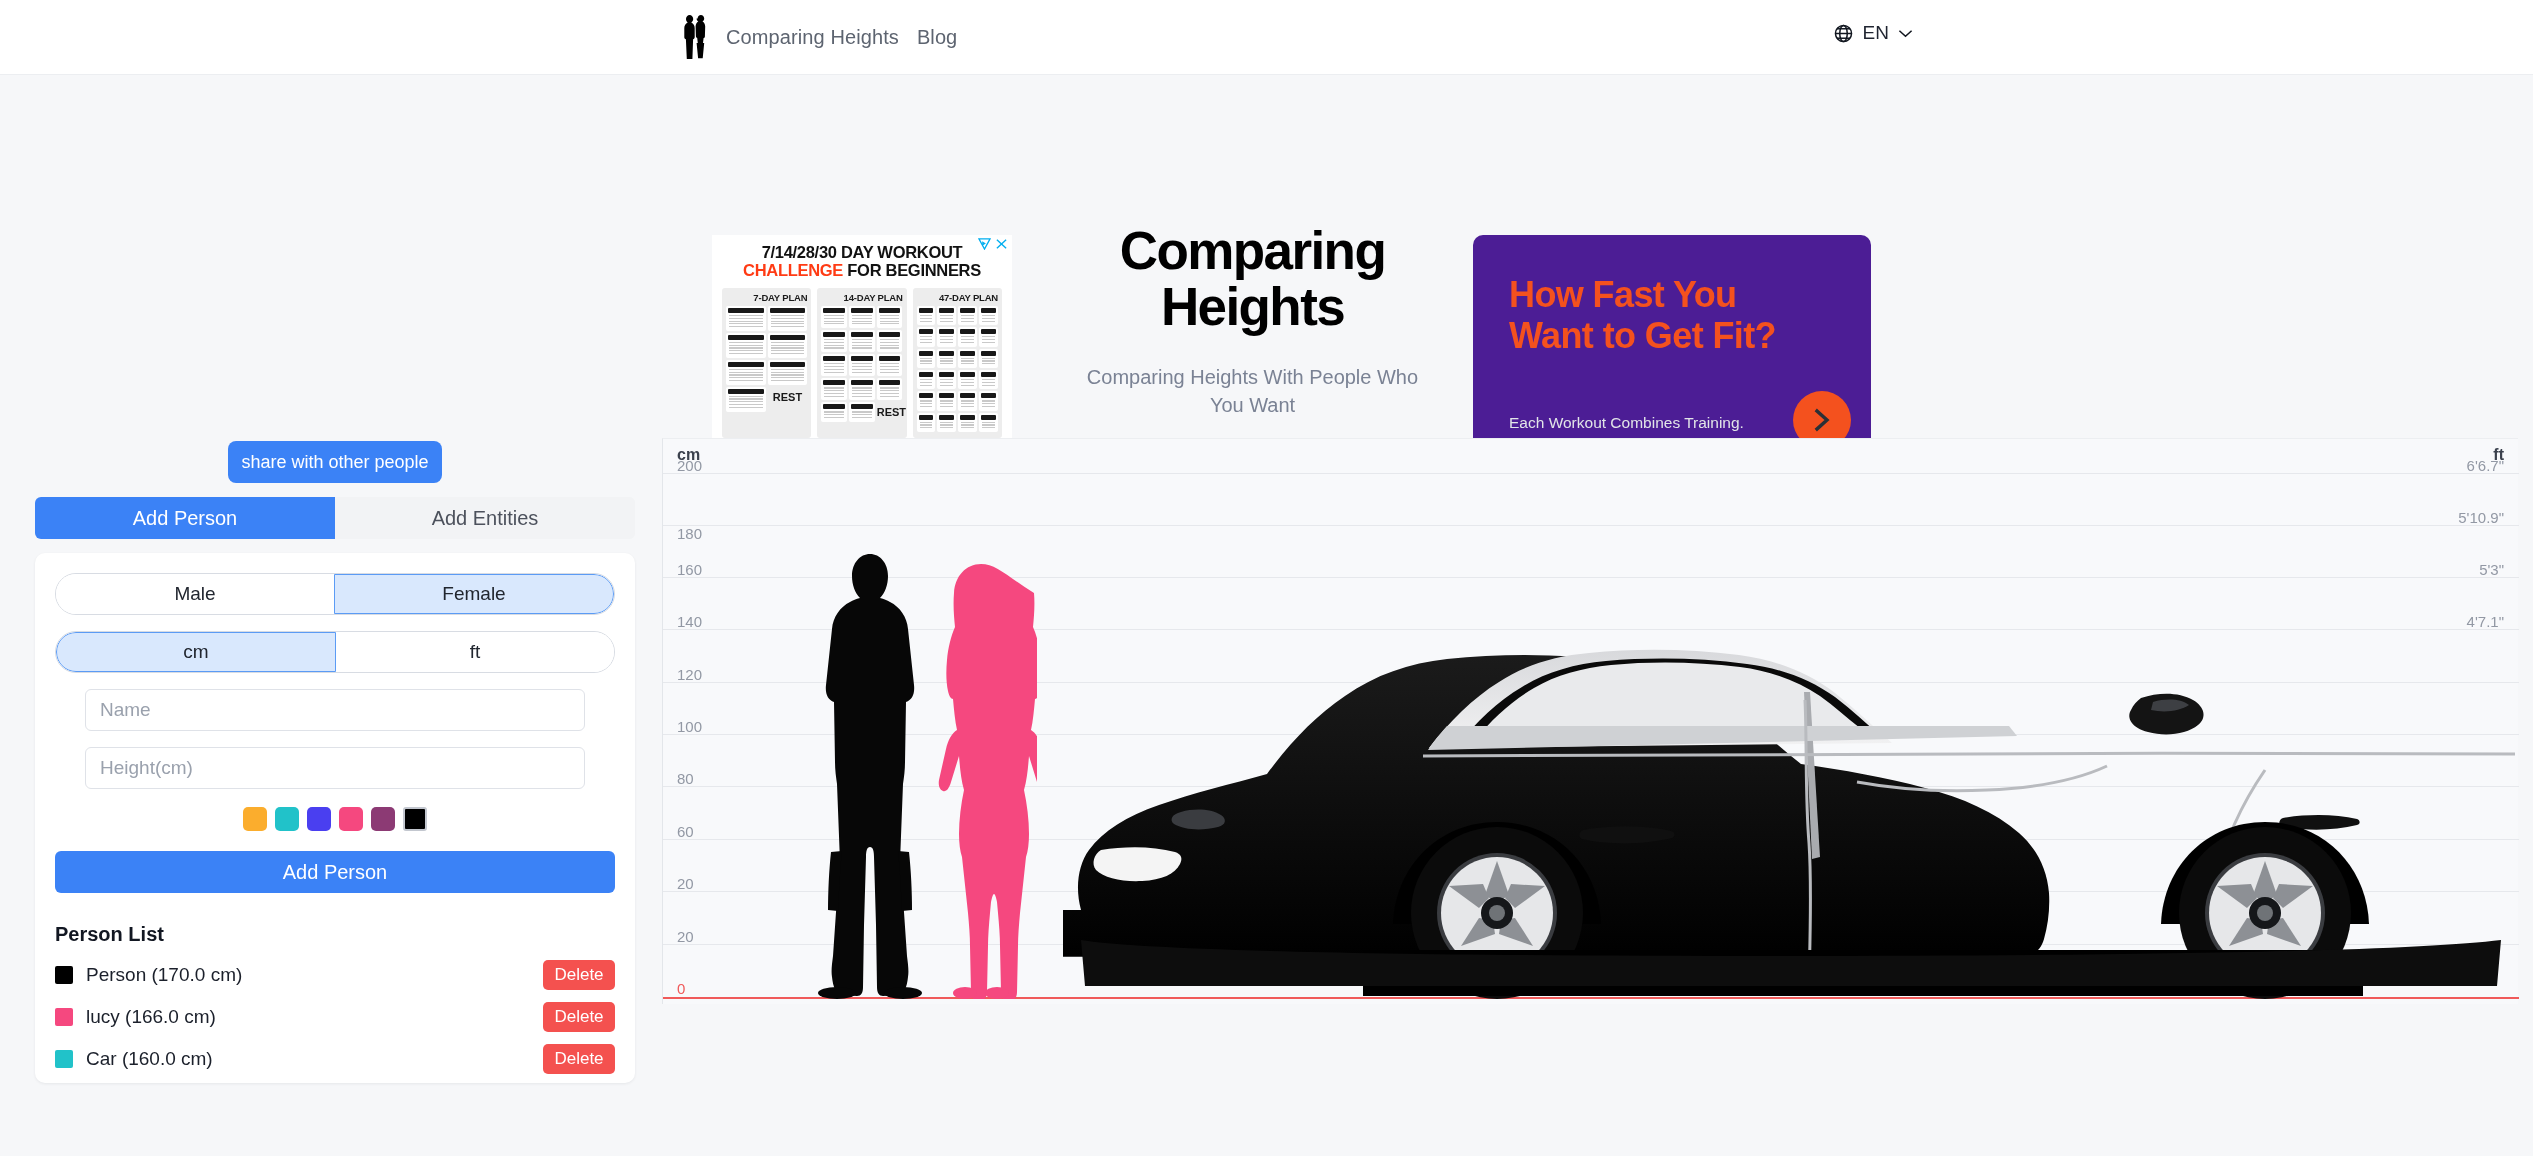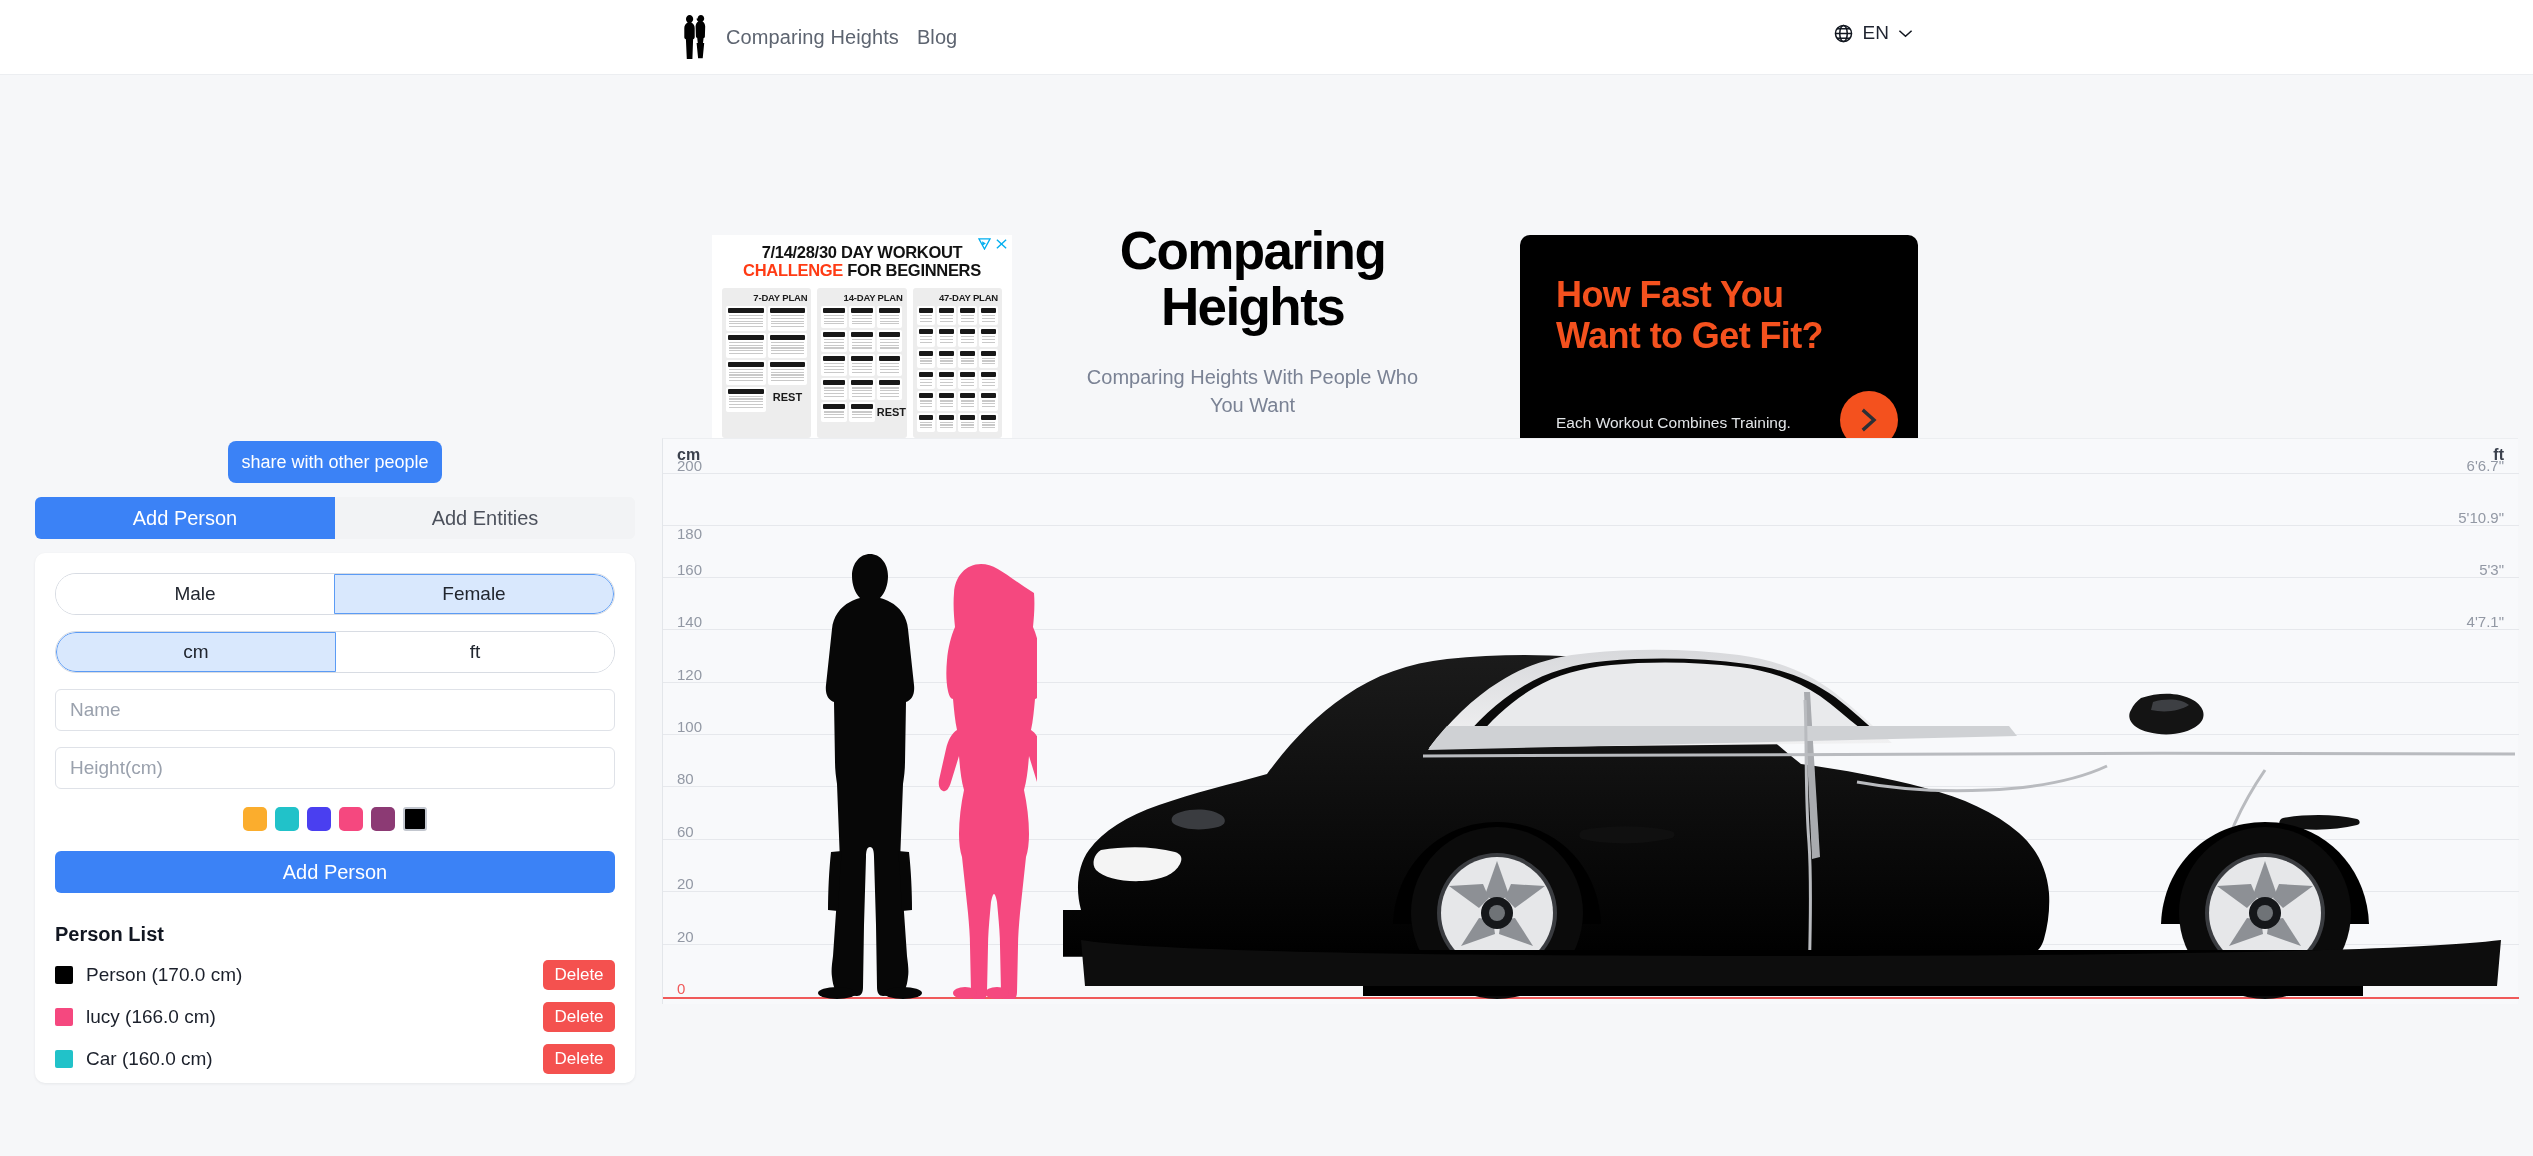--- a/index.html
+++ b/index.html
@@ -60,22 +60,22 @@
   .ad-x { width: 13px; height: 12px; display:block;}
 
   .hero-title-wrap { position: absolute; left: 1075px; top: 148px; width: 355px; text-align: center; }
   .hero-title {
     font-size: 53px; line-height: 1.06; font-weight: 800; color: #000;
     letter-spacing: -1.6px;
   }
   .hero-sub { margin-top: 28px; font-size: 20px; line-height: 1.4; color: #7a8294; }
 
   .ad-right {
-    position: absolute; left: 1520px; top: 160px; width: 398px; height: 232px;
-    background: #000000; border-radius: 10px; overflow: hidden;
+    position: absolute; left: 1473px; top: 160px; width: 398px; height: 232px;
+    background: #4c1d95; border-radius: 10px; overflow: hidden;
   }
   .ar-h {
     position: absolute; left: 36px; top: 40px; width: 300px;
     font-size: 36px; line-height: 1.13; font-weight: 800; color: #f4511e;
     letter-spacing: -.6px;
   }
   .ar-p {
     position: absolute; left: 36px; top: 178px; width: 290px;
     font-size: 15.5px; line-height: 1.35; color: #e2e5e8;
   }
@@ -112,21 +112,21 @@
   }
   .seg-btn {
     flex: 1; display:flex; align-items:center; justify-content:center;
     font-size: 19px; color: #21262f; background: #fff; cursor: pointer;
   }
   .seg-btn.on { background: #d9e8fd; border: 1px solid #5b9bf5; }
   .seg-btn.on.l { border-radius: 21px 0 0 21px; }
   .seg-btn.on.r { border-radius: 0 21px 21px 0; }
 
   .field {
-    display: block; width: 560px; height: 42px; margin: 0 auto 16px;
+    display: block; width: 500px; height: 42px; margin: 0 auto 16px;
     border: 1px solid #dfe2e8; border-radius: 6px; padding: 0 14px;
     font-size: 19px; color: #21262f; background: #fff;
     font-family: "Liberation Sans", sans-serif;
   }
   .field::placeholder { color: #9aa1ad; }
 
   .swatches { display: flex; gap: 8px; justify-content: center; margin: 18px 0 20px; }
   .sw { width: 24px; height: 24px; border-radius: 5px; cursor: pointer; border: 2px solid transparent; }
   .sw.sel { border: 2px solid #c3c7cf; border-radius: 3px; background-clip: padding-box; }
 

